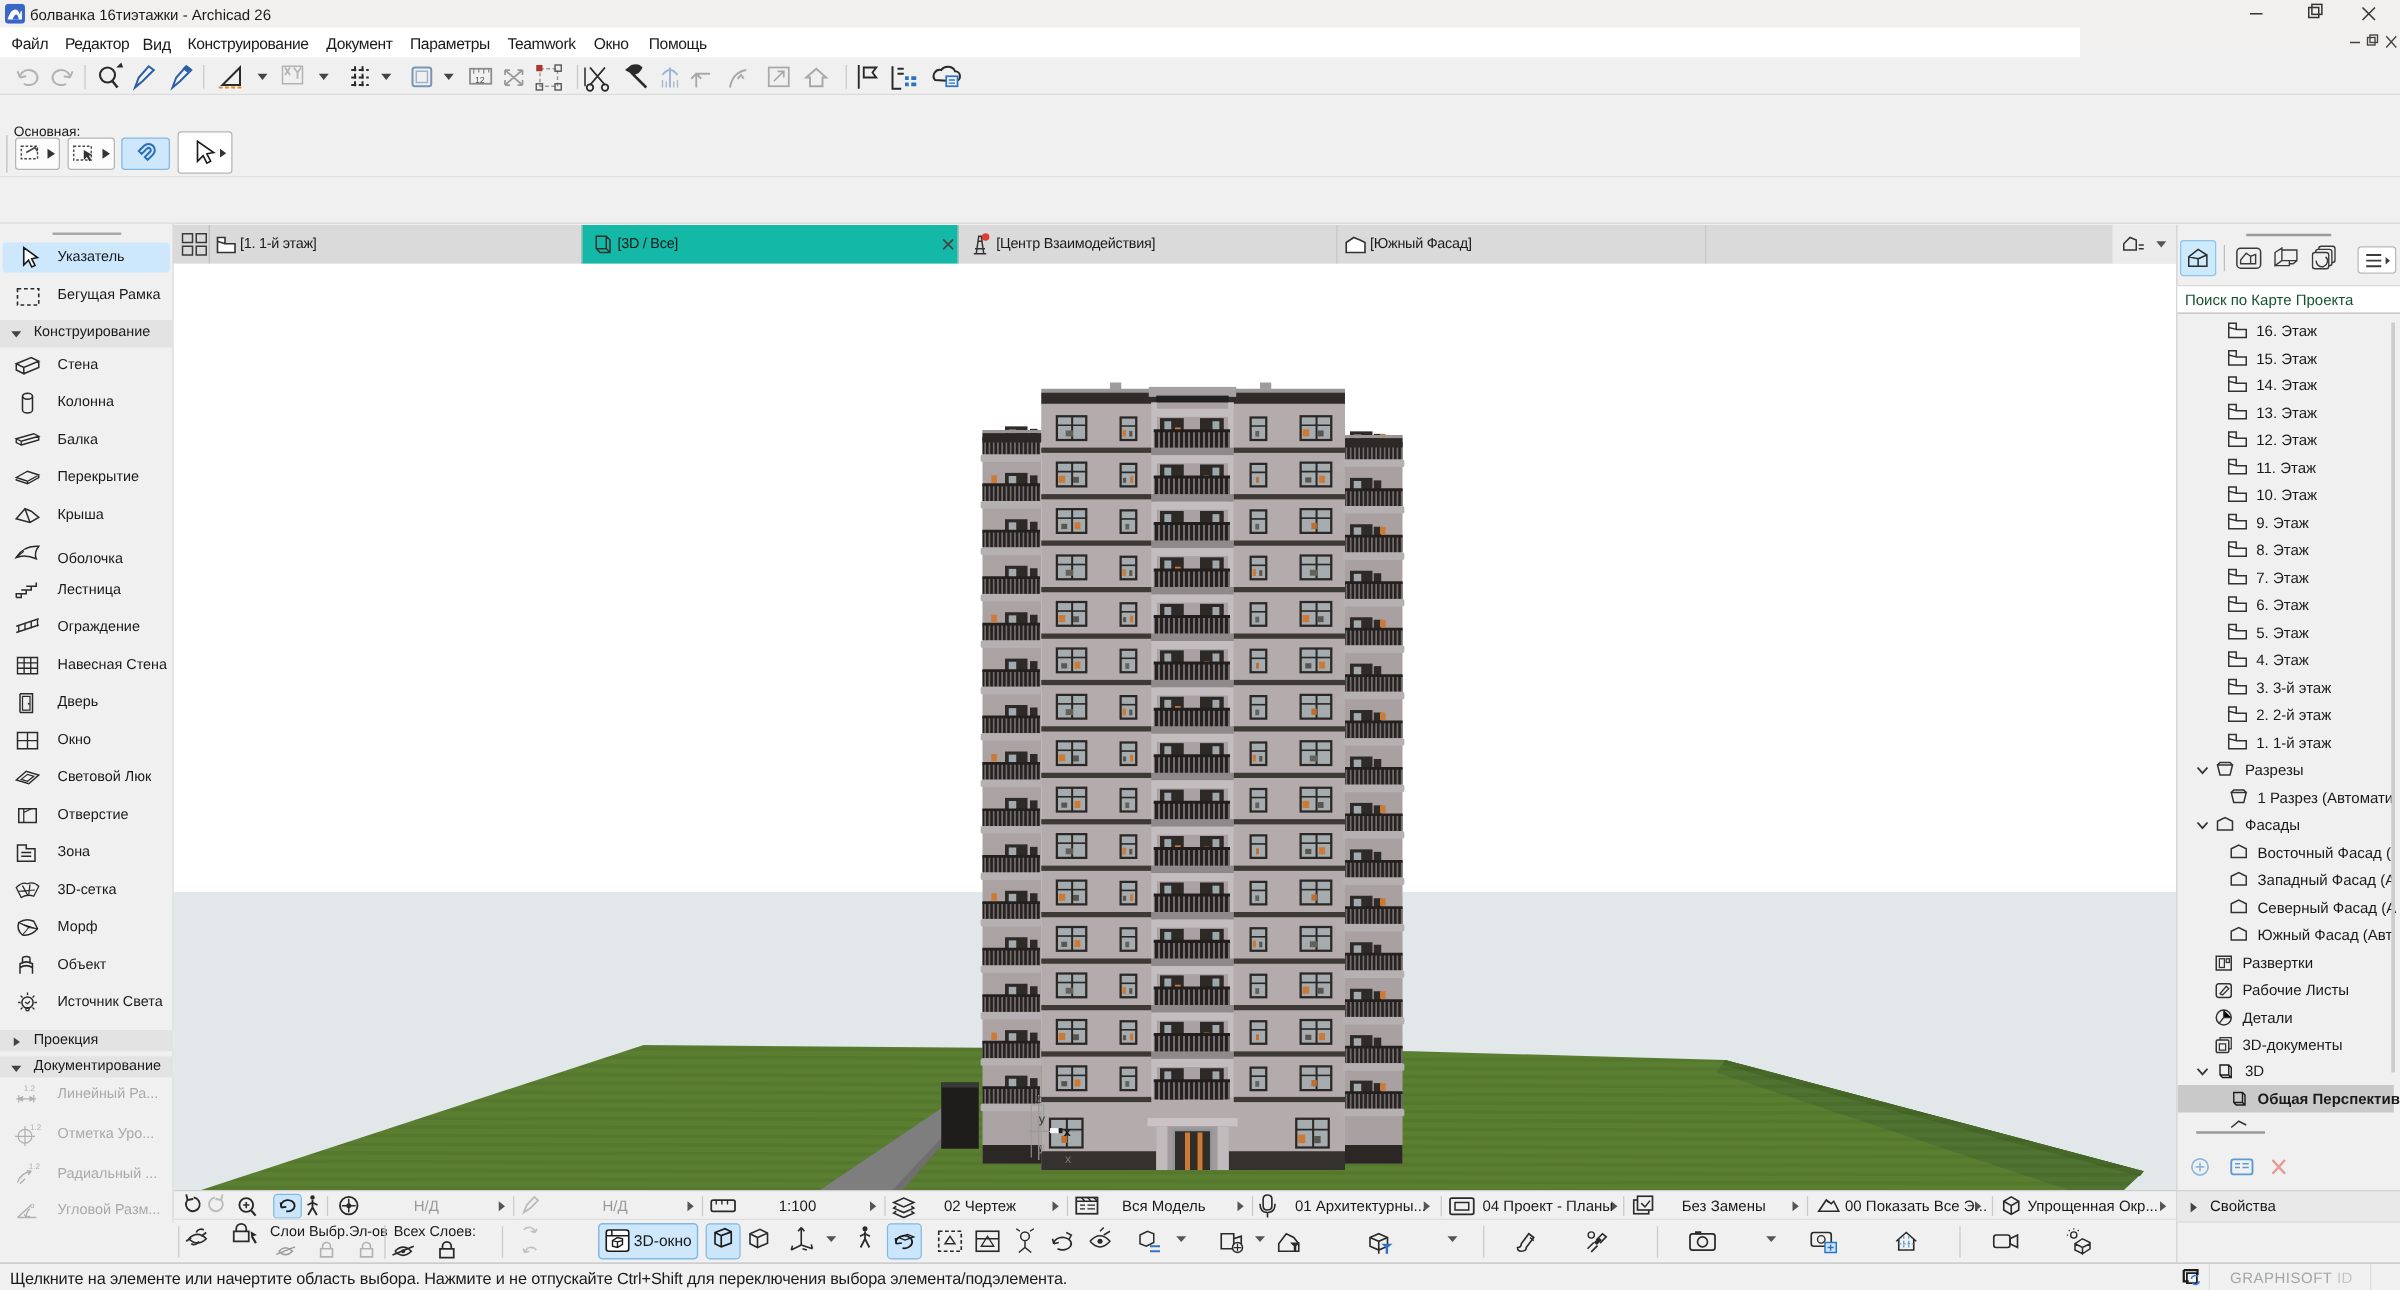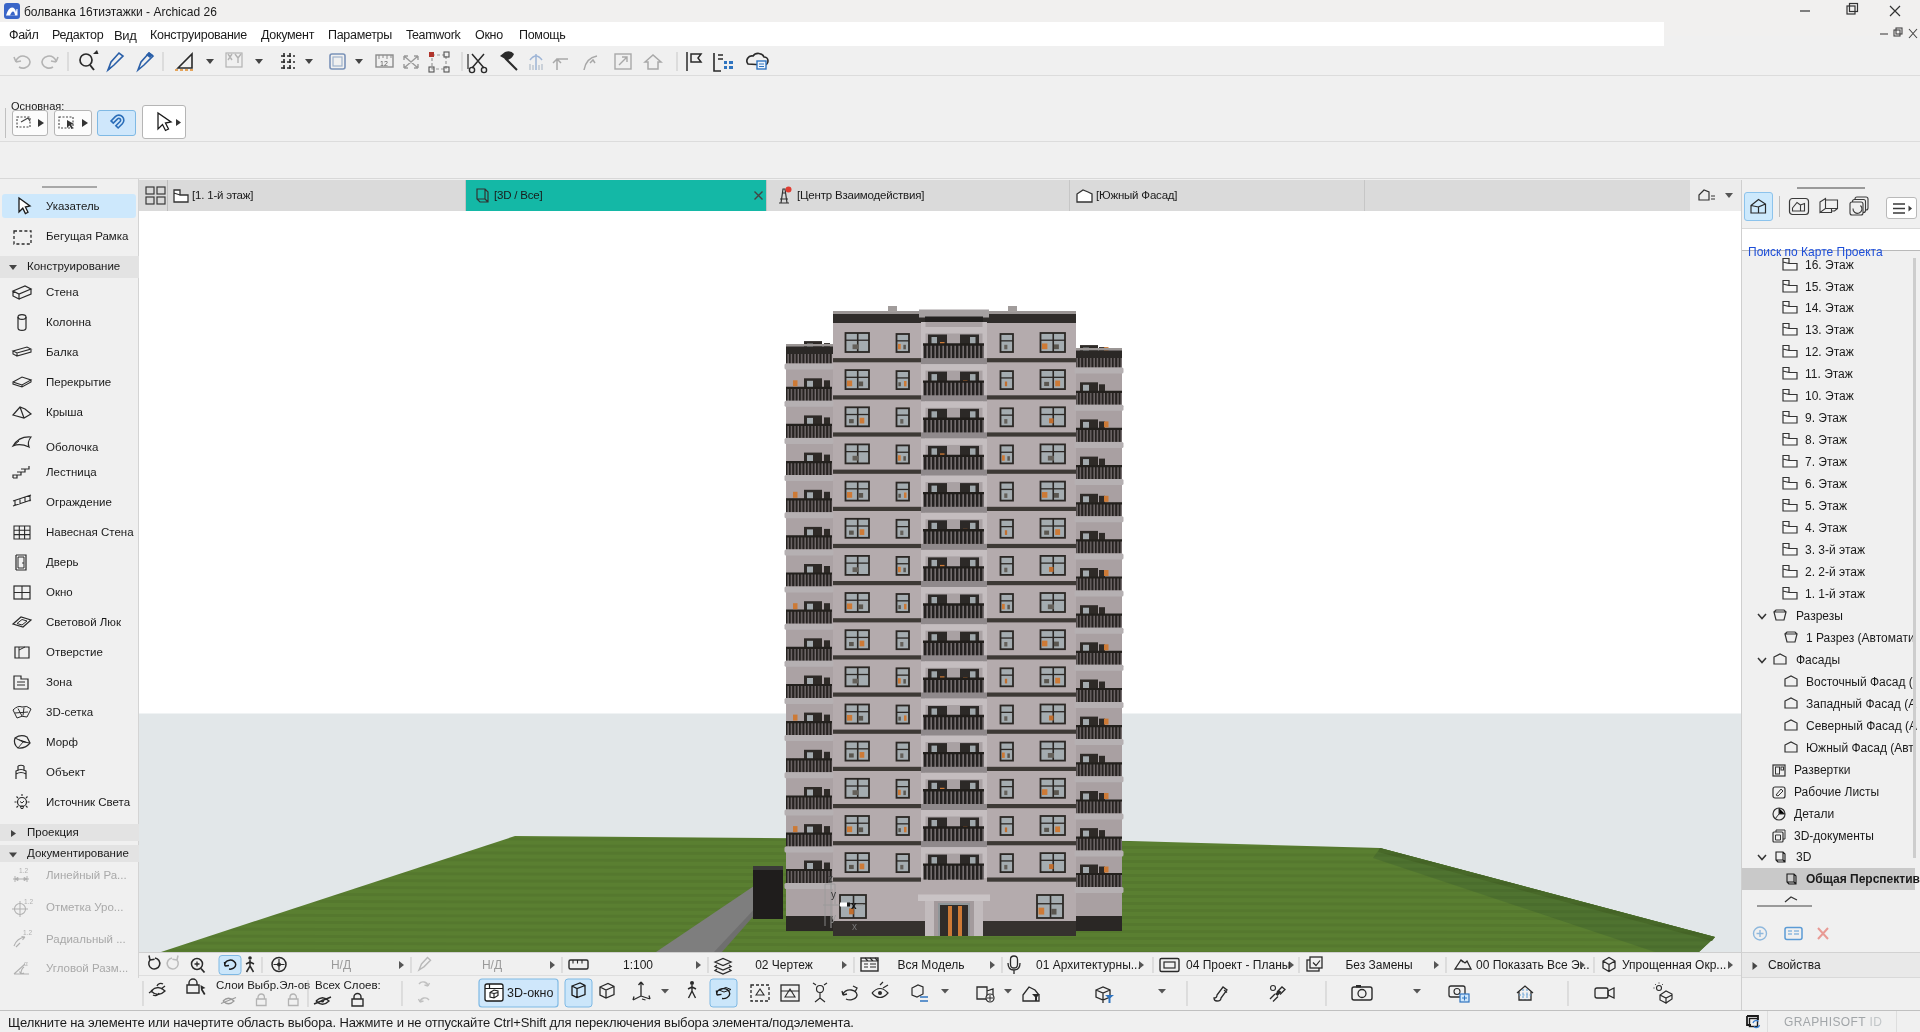--- a/index.html
+++ b/index.html
@@ -1239,21 +1239,21 @@
       <path d="M11.5 9.5 a4.5 4.5 0 1 1 -7.5 3" fill="none" stroke="#3a3a3a" stroke-width="1.1"></path>
     </svg>
   <div class="abs" style="left:144px;top:17px;width:31px;height:22px;background:#ffffff;border:1px solid #b9b9b9;border-radius:3px;">
     <svg style="margin:4px 0 0 5px" width="21" height="13" viewBox="0 0 21 13">
         <path d="M1 2 h12 M1 6.5 h12 M1 11 h12" stroke="#3a3a3a" stroke-width="1.5"></path>
         <path d="M16.5 3.5 l3.5 3 l-3.5 3 z" fill="#3a3a3a"></path>
       </svg>
   </div>
 
   <div class="abs" style="left:0;top:48px;width:179px;height:23px;background:#ffffff;border-top:1px solid #d9d9d9;border-bottom:1px solid #b9b9b9;">
-    <div class="abs" style="left:6px;top:16px;color:#1d4ed8;">Поиск по Карте Проекта</div>
+    <div class="abs" style="left:6px;top:4px;color:#14532d;">Поиск по Карте Проекта</div>
   </div>
 
   <div class="abs" style="left:0;top:0;width:179px;height:726px;overflow:hidden;">
   <svg class="abs" style="left:40px;top:76.5px" width="16" height="16" viewBox="0 0 16 16">
         <path d="M1 5 L1 13 L15 13 L15 6.5 L7 6.5 L7 1.5 L1 1.5 Z M7 6.5 L1 5" fill="#f7f7f7" stroke="#333" stroke-width="1.2"></path>
       </svg>
   <div class="abs txt" style="left:63px;top:77.5px;font-weight:normal;">16. Этаж</div>
   <svg class="abs" style="left:40px;top:98.5px" width="16" height="16" viewBox="0 0 16 16">
         <path d="M1 5 L1 13 L15 13 L15 6.5 L7 6.5 L7 1.5 L1 1.5 Z M7 6.5 L1 5" fill="#f7f7f7" stroke="#333" stroke-width="1.2"></path>
       </svg>

